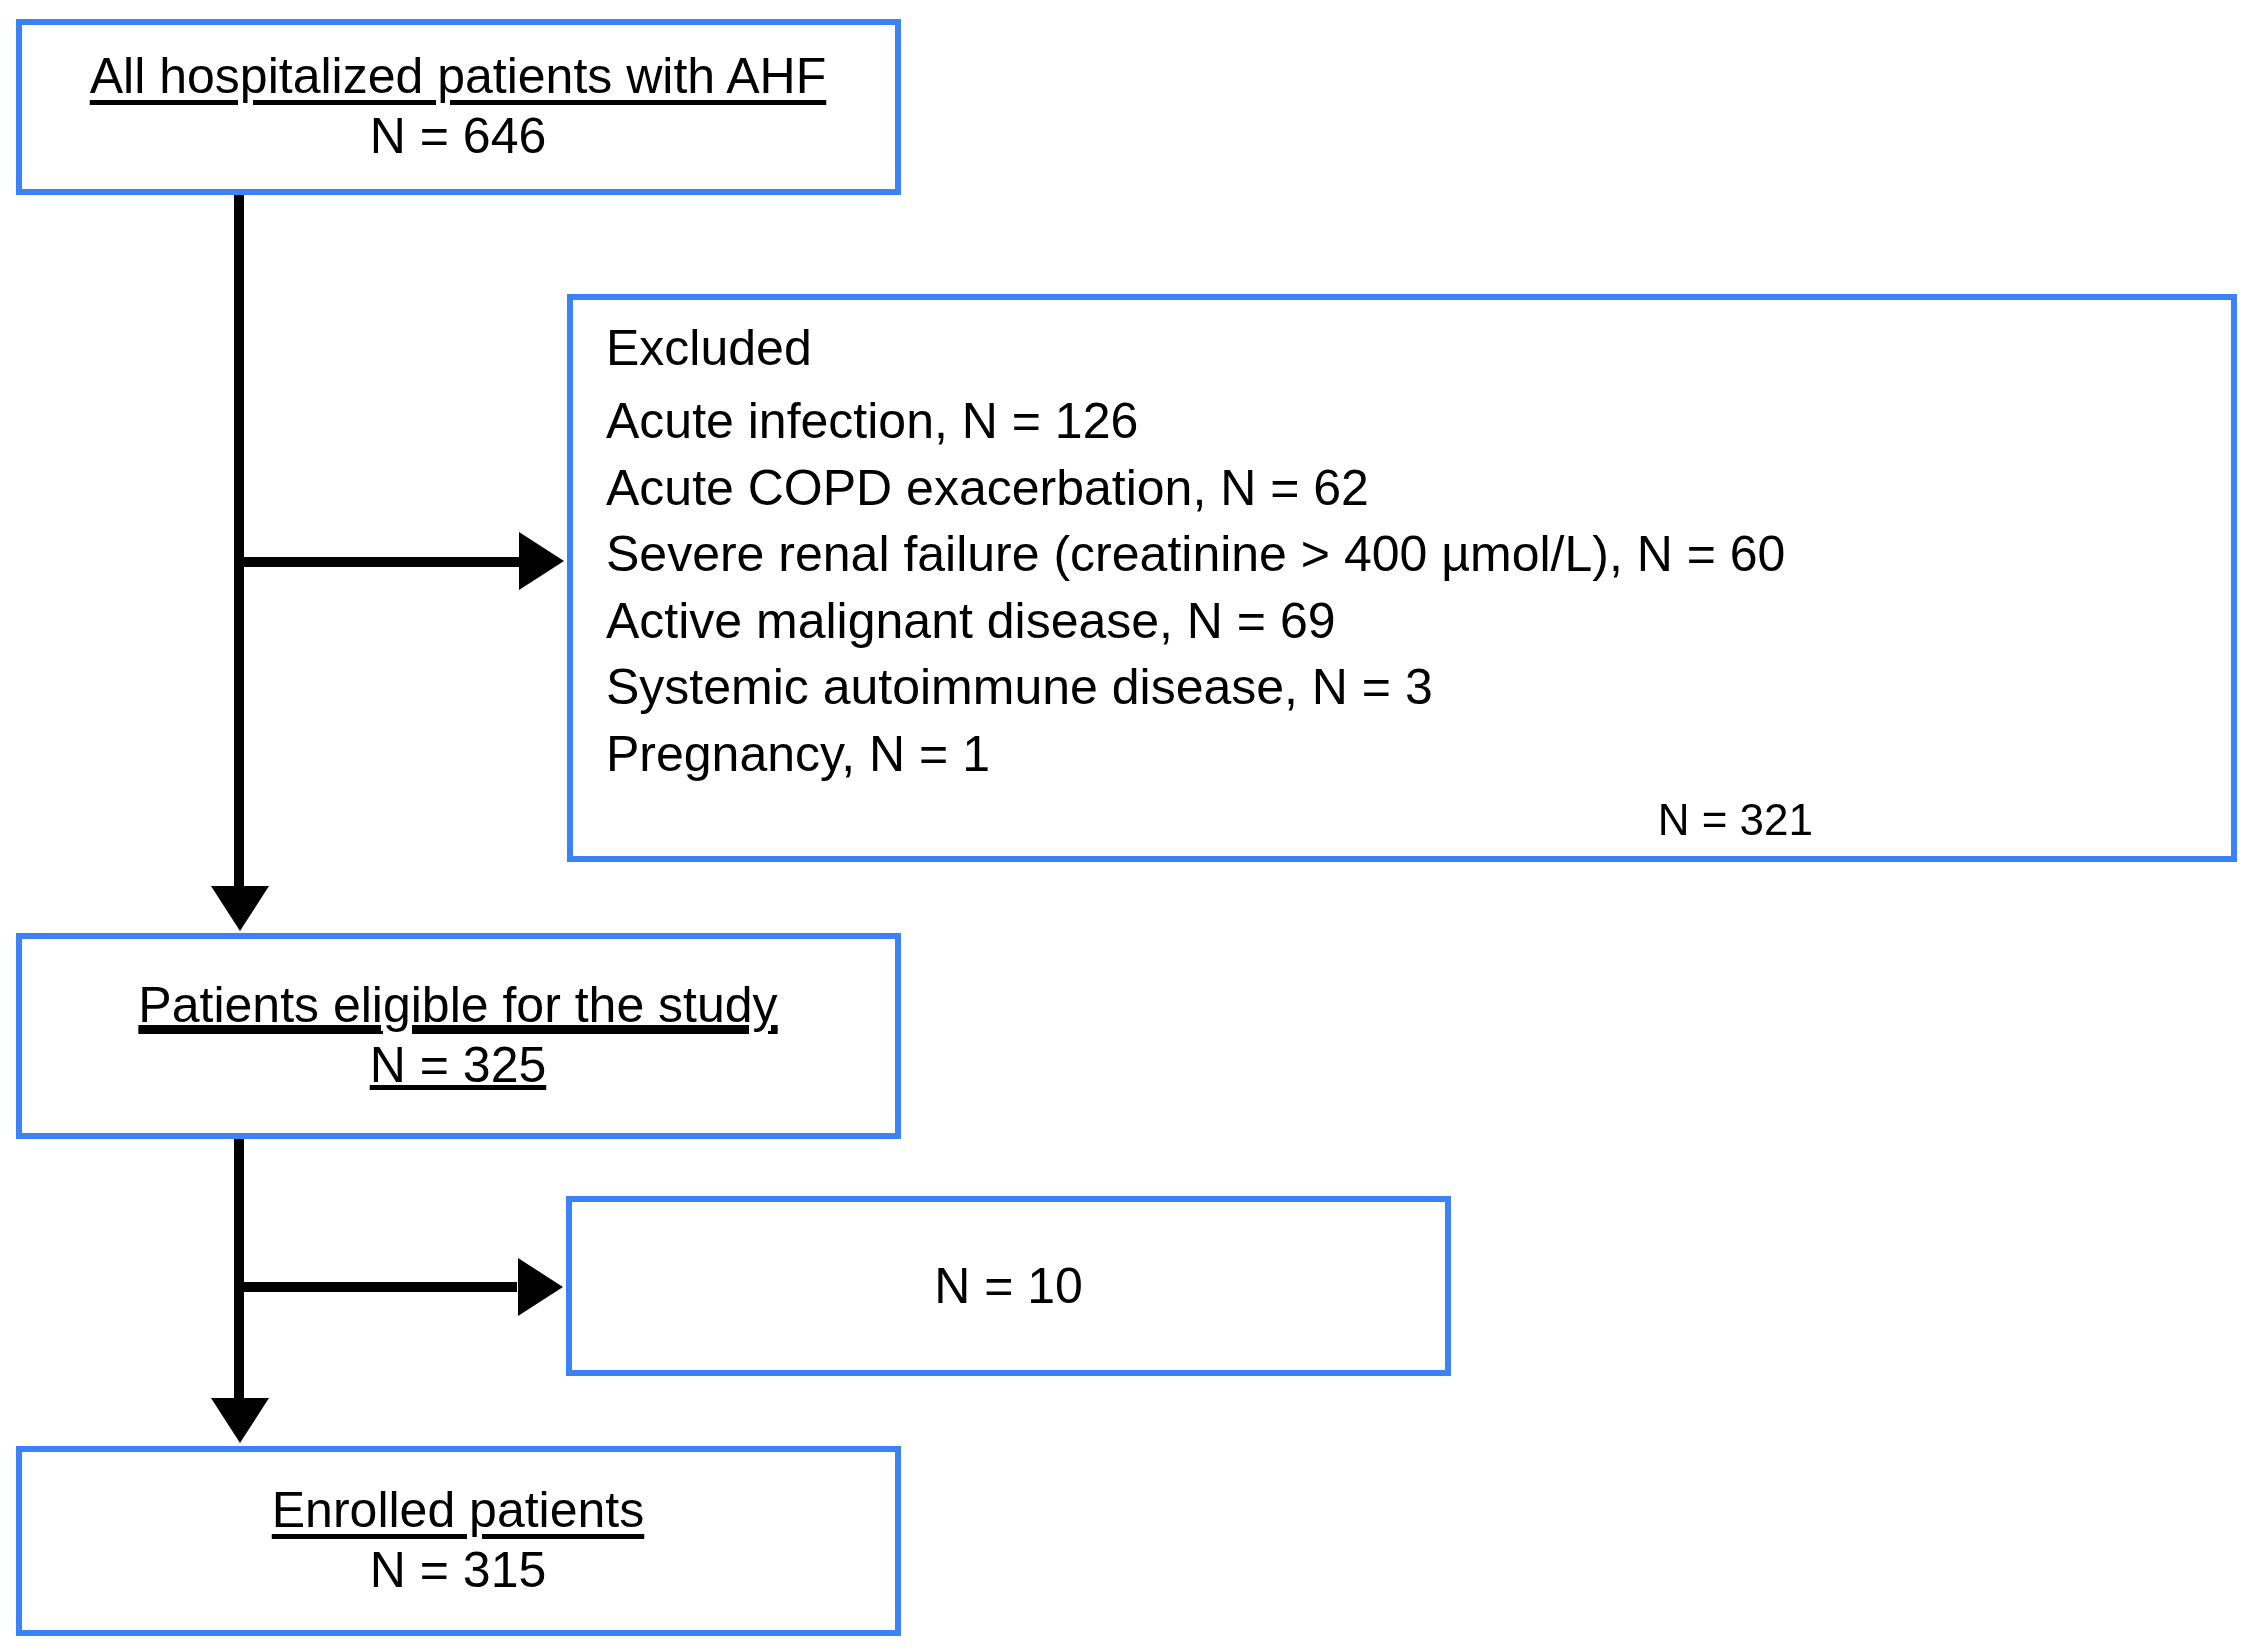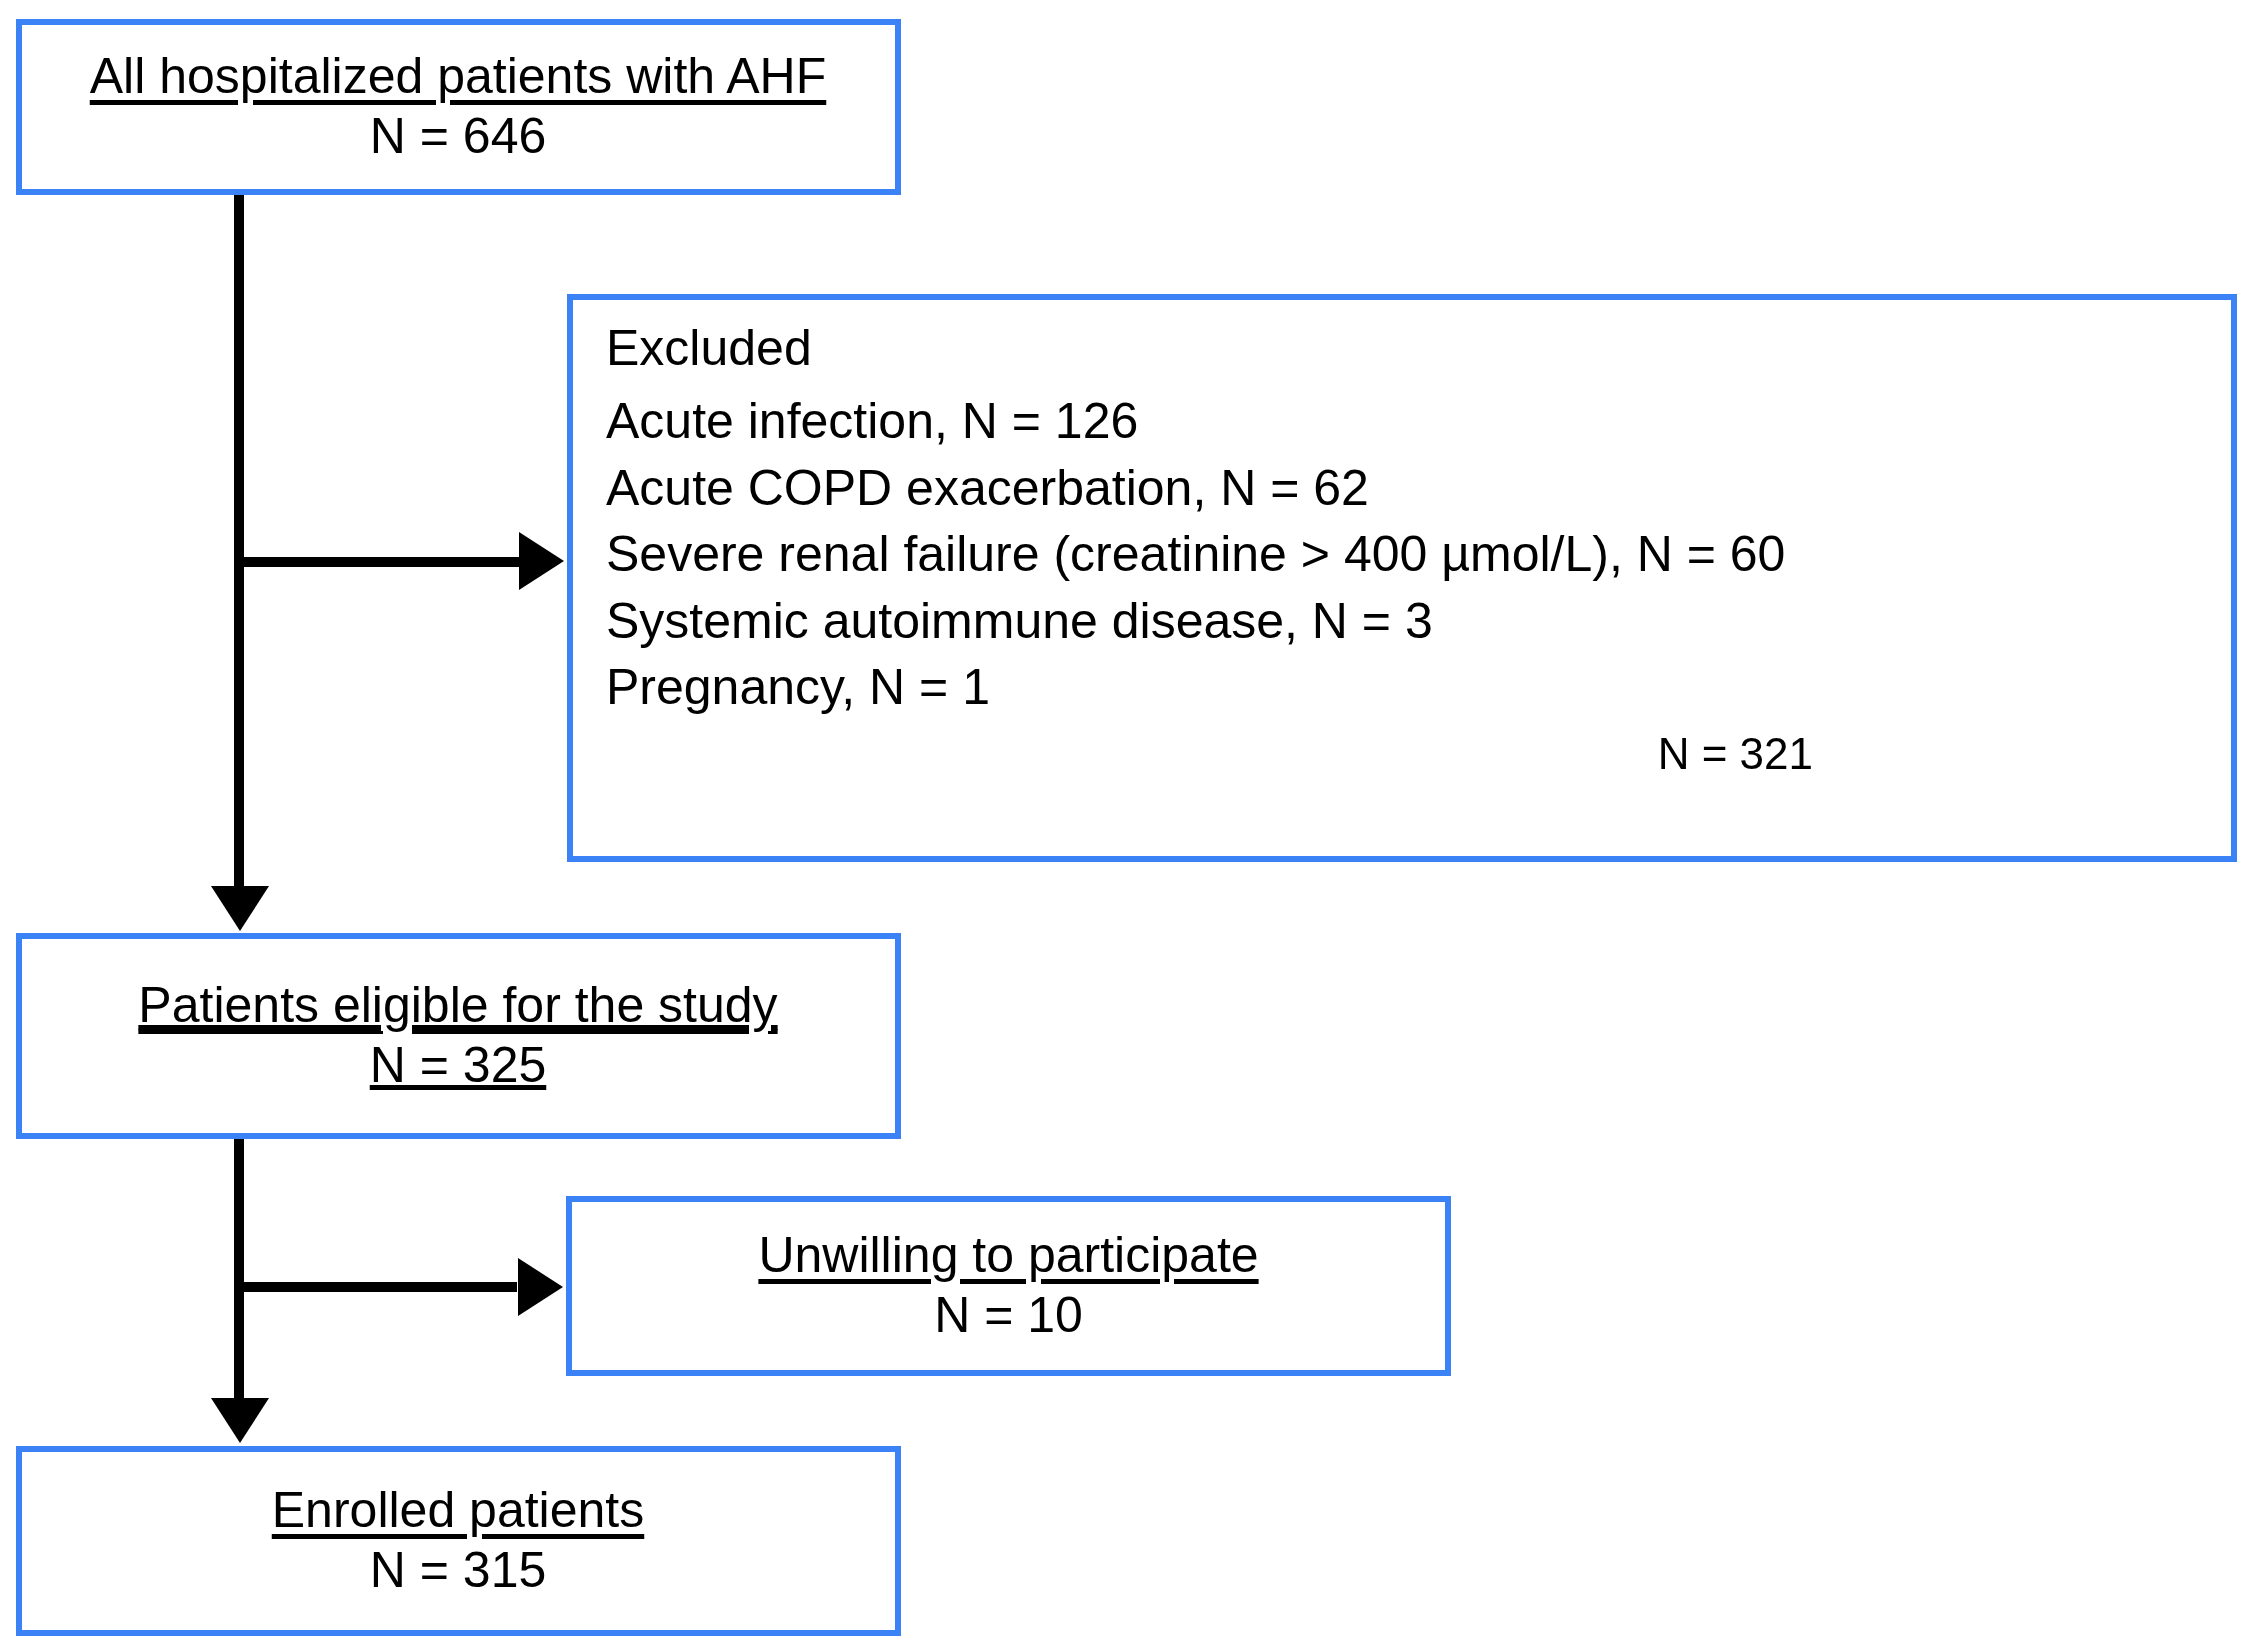--- a/index.html
+++ b/index.html
@@ -123,36 +123,36 @@
       <div class="count">N = 646</div>
     </div>
   </div>
 
   <div class="node" style="left:567px; top:294px; width:1670px; height:568px;">
     <div class="node-inner left-align">
       <div class="excl-title">Excluded</div>
       <div class="excl-line">Acute infection, N = 126</div>
       <div class="excl-line">Acute COPD exacerbation, N = 62</div>
       <div class="excl-line">Severe renal failure (creatinine &gt; 400 µmol/L), N = 60</div>
+      <div class="excl-line">Active malignant disease, N = 69</div>
       <div class="excl-line">Systemic autoimmune disease, N = 3</div>
       <div class="excl-line">Pregnancy, N = 1</div>
       <div class="excl-total">N = 321</div>
     </div>
   </div>
 
   <div class="node" style="left:15.5px; top:933px; width:885px; height:206px;text-decoration:underline;">
     <div class="node-inner">
       <div class="title">Patients eligible for the study</div>
       <div class="count">N = 325</div>
     </div>
   </div>
 
   <div class="node" style="left:566px; top:1196px; width:885px; height:180px;">
     <div class="node-inner">
-      <div class="title">Unwilling to participate</div>
       <div class="count">N = 10</div>
     </div>
   </div>
 
   <div class="node" style="left:15.5px; top:1446px; width:885px; height:190px;">
     <div class="node-inner">
       <div class="title">Enrolled patients</div>
       <div class="count">N = 315</div>
     </div>
   </div>

